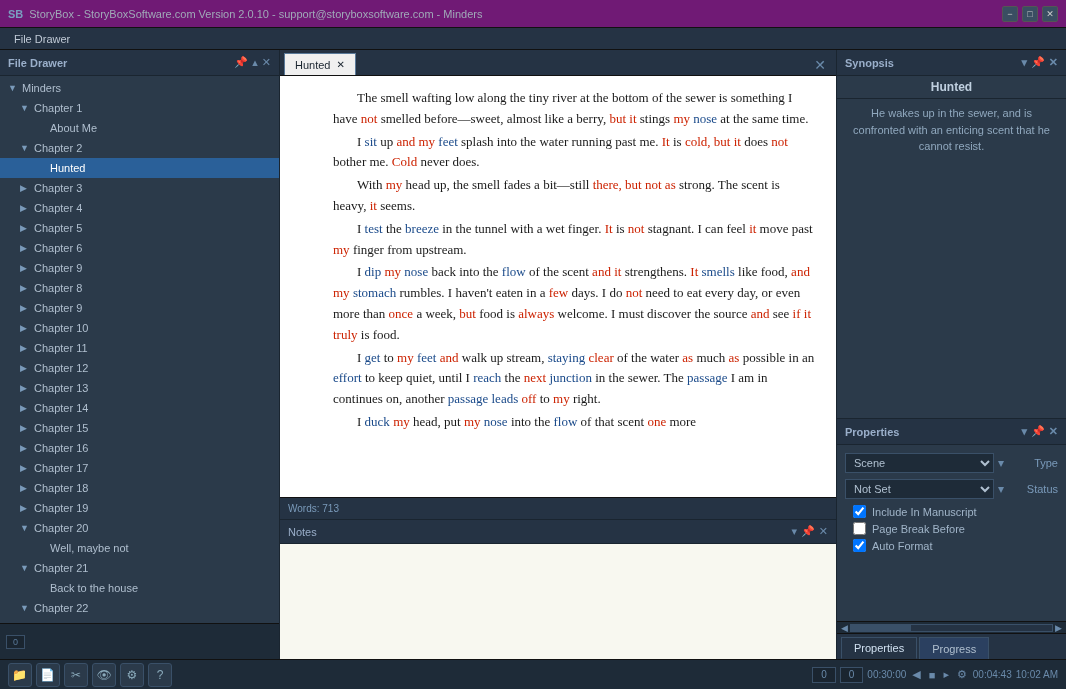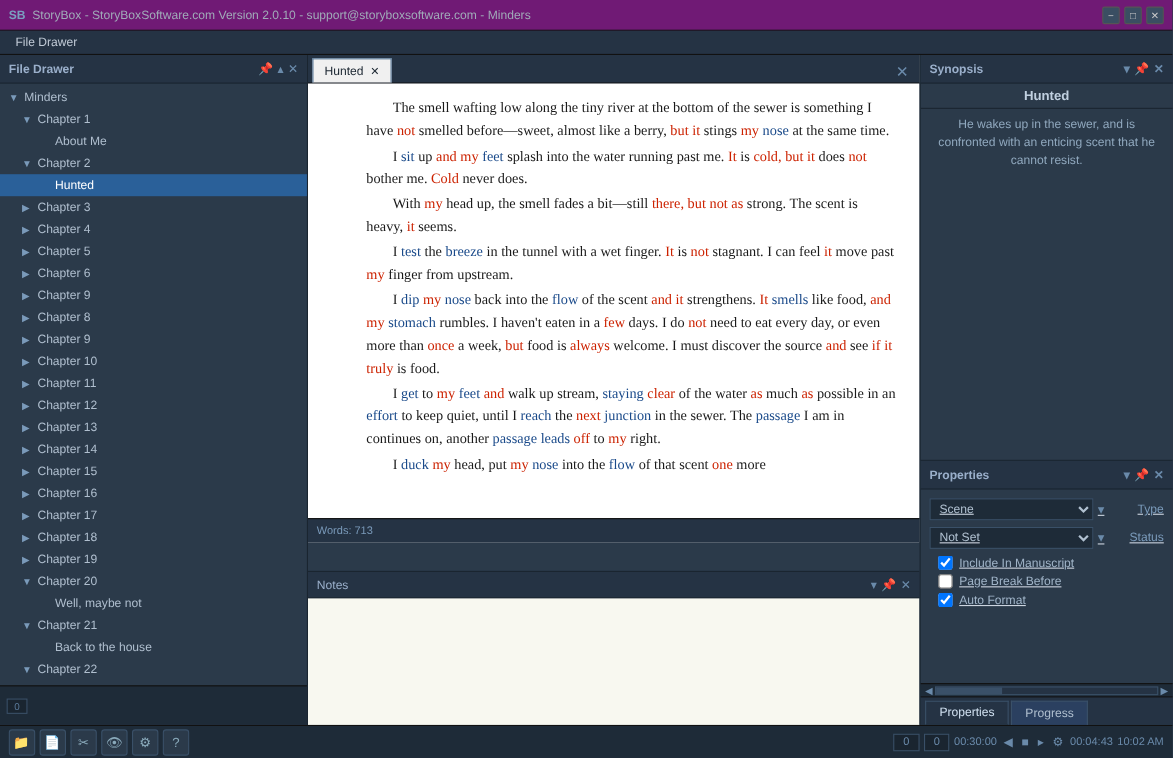--- a/index.html
+++ b/index.html
@@ -189,21 +189,20 @@
       border-top: 1px solid #111;
     }
 
     
     #notes-panel {
       height: 140px;
       background: #2b3a4a;
       border-top: 1px solid #1a2530;
       display: flex;
       flex-direction: column;
-      margin-top: 26px;
     }
     #notes-header {
       background: #253344;
       height: 24px;
       display: flex;
       align-items: center;
       padding: 0 8px;
       font-size: 11px;
       color: #9aafca;
       border-bottom: 1px solid #1a2530;
@@ -273,21 +272,20 @@
       color: #9aafca;
       font-weight: bold;
       border-bottom: 1px solid #1a2530;
       justify-content: space-between;
     }
     #properties-header .header-icons { display: flex; gap: 4px; color: #6a8aaa; }
 
     #properties-content {
       padding: 8px;
       flex: 1;
-      text-decoration: underline;
     }
     .prop-row {
       display: flex;
       align-items: center;
       margin-bottom: 6px;
       gap: 4px;
     }
     .prop-select {
       flex: 1;
       background: #1e2b38;

